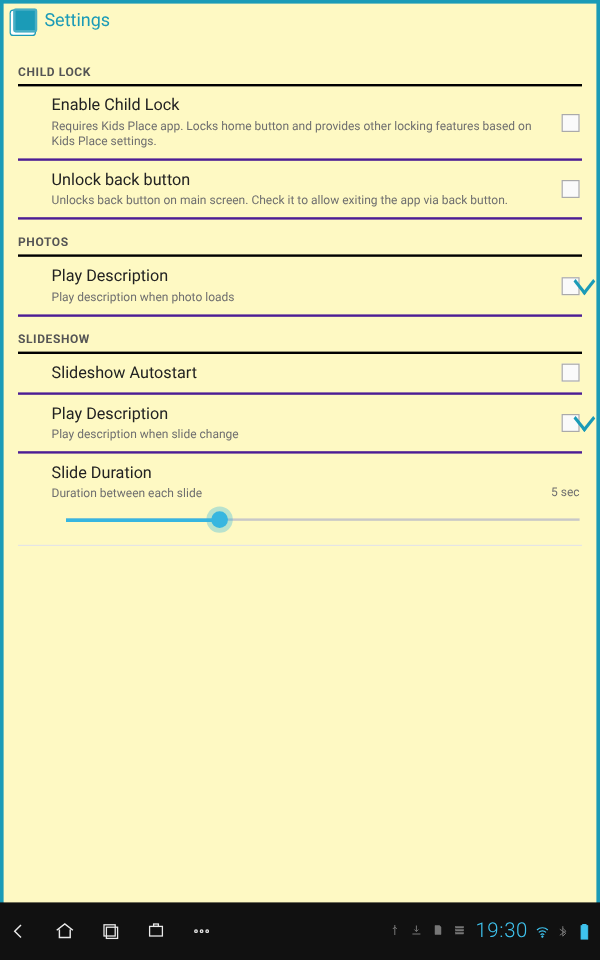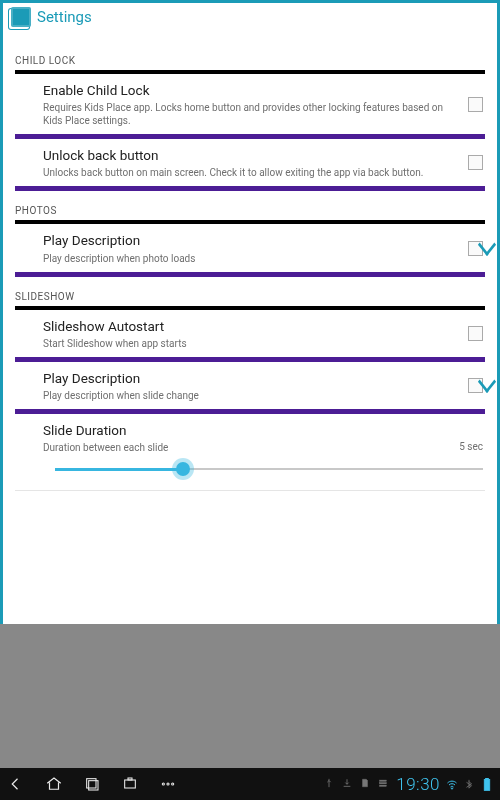--- a/index.html
+++ b/index.html
@@ -5,24 +5,24 @@
     * { margin: 0; padding: 0; box-sizing: border-box; }
     body {
       font-family: Roboto, "Helvetica Neue", Arial, sans-serif;
       background: #888;
       width: 500px;
       height: 800px;
       overflow: hidden;
       position: relative;
     }
     .device-frame {
-      background: #ffffff;
+      background: #fef9c3;
       border: 3px solid #1b9bb7;
       border-bottom: none;
-      height: 624px;
+      height: 768px;
     }
     .action-bar {
       display: flex;
       align-items: center;
       padding: 4px 6px 6px 6px;
       gap: 6px;
     }
     .app-icon {
       width: 20px;
       height: 20px;
@@ -38,28 +38,28 @@
       font-weight: 400;
     }
     .settings {
       padding: 8px 12px 0 12px;
     }
     .cat-header {
       font-size: 10px;
       letter-spacing: 0.5px;
       color: #555;
       padding: 14px 0 4px 0;
-      border-bottom: 4px solid #000000;
-      font-weight: 400;
+      border-bottom: 2px solid #000000;
+      font-weight: 700;
     }
     .pref {
       display: flex;
       align-items: center;
       padding: 7px 2px 7px 28px;
-      border-bottom: 5px solid #4c1d95;
+      border-bottom: 2px solid #4c1d95;
     }
     .pref:last-child { border-bottom: none; }
     .pref-text { flex: 1; min-width: 0; }
     .pref-title {
       font-size: 13.5px;
       color: #222;
       line-height: 1.35;
     }
     .pref-summary {
       font-size: 10px;
@@ -124,21 +124,21 @@
       width: 14px; height: 14px;
       border-radius: 50%;
       background: #37b6e0;
       box-shadow: 0 0 0 4px rgba(55,182,224,0.35);
       transform: translateX(-50%);
     }
     
     .nav-bar {
       position: absolute;
       left: 0; right: 0; bottom: 0;
-      height: 32px;
+      height: 48px;
       background: #111;
       display: flex;
       align-items: center;
       padding: 0 6px;
       gap: 18px;
       color: #eaeaea;
     }
     .nav-ico { width: 20px; height: 20px; display:flex; align-items:center; justify-content:center; }
     .nav-ico svg { stroke: #eaeaea; fill: none; stroke-width: 1.6; }
     .status-right {
@@ -201,21 +201,20 @@
       <div class="pref-widget">
           <div class="cb checked"></div>
         </div>
     </div>
 
     <div class="cat-header">SLIDESHOW</div>
 
     <div class="pref">
       <div class="pref-text">
         <div class="pref-title">Slideshow Autostart</div>
-        <div class="pref-summary">Start Slideshow when app starts</div>
       </div>
       <div class="pref-widget">
           <div class="cb"></div>
         </div>
     </div>
 
     <div class="pref">
       <div class="pref-text">
         <div class="pref-title">Play Description</div>
         <div class="pref-summary">Play description when slide change</div>

